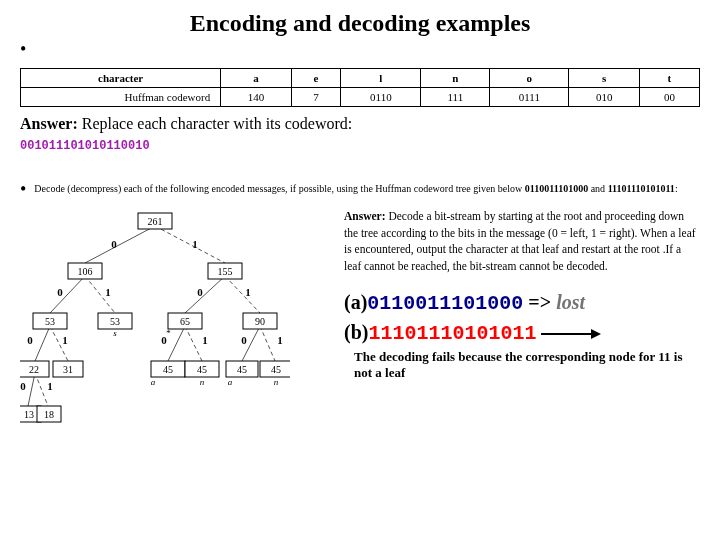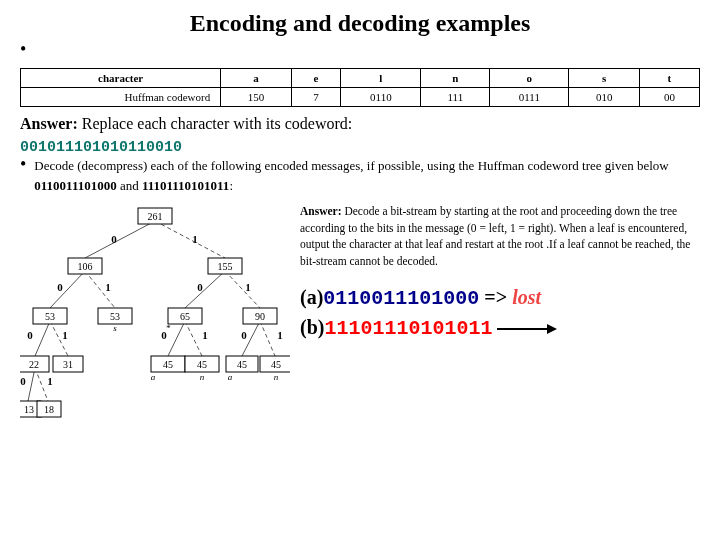--- a/index.html
+++ b/index.html
@@ -43,37 +43,38 @@
     th {
       background: #fff;
       font-weight: bold;
     }
     .answer-block {
       margin: 6px 0;
       font-size: 16px;
     }
     .answer-block b { font-weight: bold; }
     .codeword-answer {
-      font-size: 15px;
-      font-weight: bold;
-      color: #0f766e;
-      margin: 4px 0 0 0;
+      font-size: 12px;
+      font-weight: bold;
+      color: #a21caf;
+      margin: 4px 0 28px 0;
       font-family: Courier New, monospace;
     }
     .second-bullet-text {
-      font-size: 13px;
+      font-size: 10px;
       line-height: 1.5;
     }
     .inline-code {
       font-weight: bold;
     }
     .lower-section {
       display: flex;
       align-items: flex-start;
       margin-top: 8px;
+      gap: 44px;
     }
     .tree-area {
       flex-shrink: 0;
       width: 270px;
       height: 230px;
       position: relative;
     }
     .right-area {
       flex: 1;
       padding-left: 10px;
@@ -128,21 +129,21 @@
       <th>l</th>
       <th>n</th>
       <th>o</th>
       <th>s</th>
       <th>t</th>
     </tr>
   </thead>
   <tbody>
     <tr>
       <td style="text-align:right;">Huffman codeword</td>
-      <td>150</td>
+      <td>140</td>
       <td>7</td>
       <td>0110</td>
       <td>111</td>
       <td>0111</td>
       <td>010</td>
       <td>00</td>
     </tr>
   </tbody>
 </table>
 
@@ -264,26 +265,27 @@
       <text x="30" y="182" text-anchor="middle" font-size="11" font-weight="bold">1</text>
     </svg>
   </div>
 
   <div class="right-area">
     <div class="answer-text-small">
       <b>Answer:</b><span> Decode a bit-stream by starting at the root and proceeding down the tree according to the bits in the message (0 = left, 1 = right).  When a leaf is encountered, output the character at that leaf and restart at the root .If a leaf cannot be reached, the bit-stream cannot be decoded.</span>
     </div>
 
     <div class="part-a">
-      <span class="label">(a)</span><span class="code" style="color:#00008B;font-weight:bold;font-size:20px;font-family:'Courier New',monospace;">0110011101000</span><span class="arrow"> =&gt; </span><span class="result" style="color:#ef4444;font-style:italic;font-size:20px;">lost</span>
+      <span class="label">(a)</span><span class="code" style="color:#00008B;font-weight:bold;font-size:20px;font-family:'Courier New',monospace;">0110011101000</span><span class="arrow"> =&gt; </span><span class="result" style="color:#737373;font-style:italic;font-size:20px;">lost</span>
     </div>
 
     <div class="part-b">
       <span class="label">(b)</span><span class="code" style="color:red;font-weight:bold;font-size:20px;font-family:'Courier New',monospace;">11101110101011</span>
       
       <svg width="60" height="20" style="vertical-align:middle;">
         <line x1="0" y1="10" x2="50" y2="10" stroke="#000" stroke-width="2"></line>
         <polygon points="50,5 60,10 50,15" fill="#000"></polygon>
       </svg>
     </div>
 
+    <div class="fail-text">The decoding fails because the corresponding node for 11 is not a leaf</div>
   </div>
 </div>
 
 </body></html>

